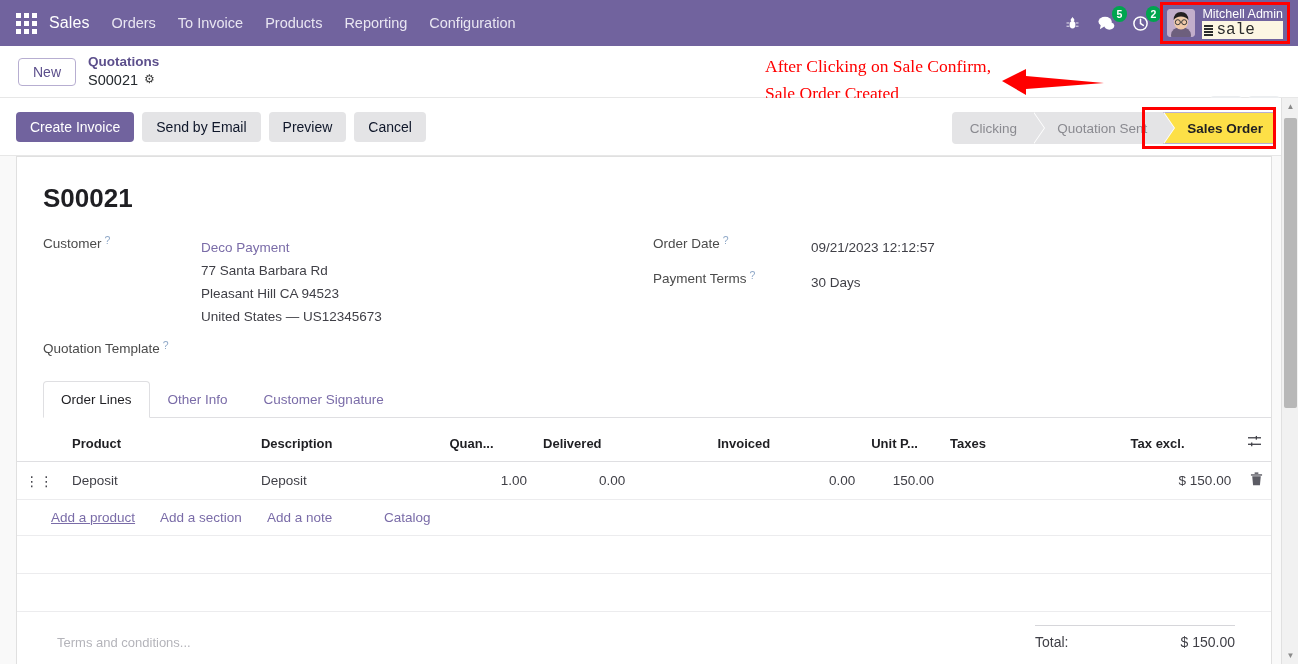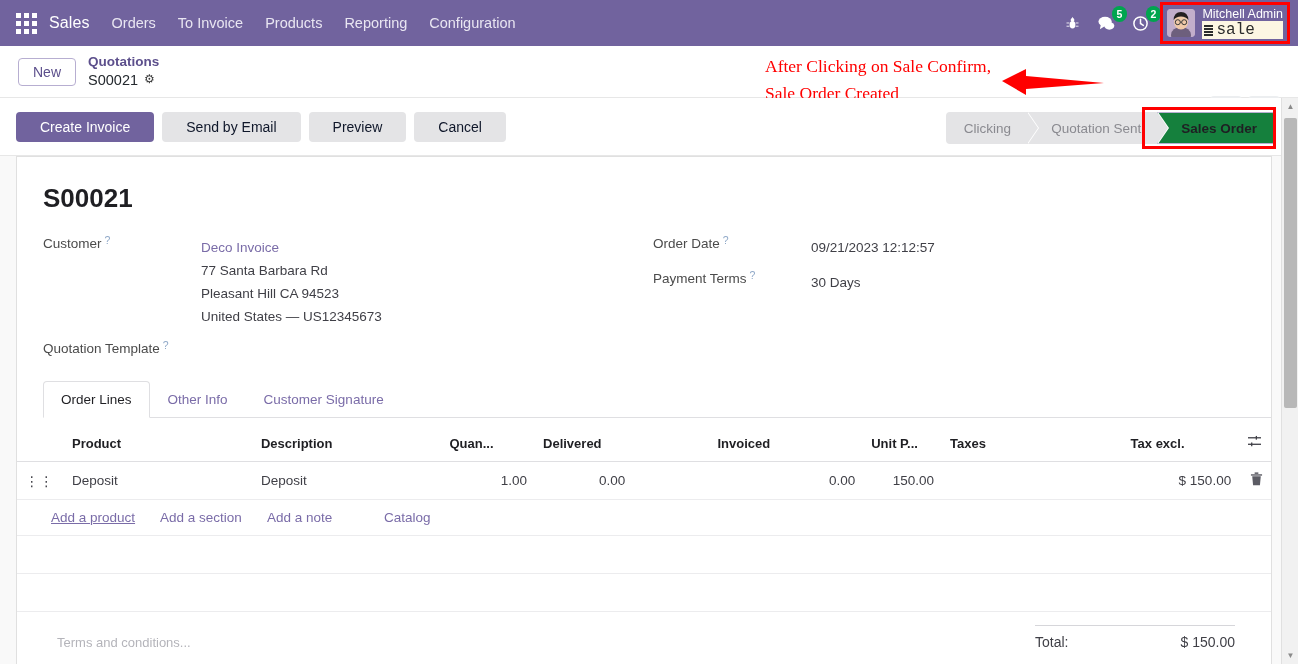--- a/index.html
+++ b/index.html
@@ -80,21 +80,21 @@
     line-height:27px; pointer-events:none; white-space:nowrap;
   }
   .annot-arrow { position:absolute; left:1000px; top:66px; pointer-events:none; }
 
   
   .control-bar {
     position:absolute; top:98px; left:0; width:1298px; height:58px;
     background:#ffffff; display:flex; align-items:center;
     border-bottom:1px solid #e7e7e7;
   }
-  .btn { font-size:14px; border-radius:4px; padding:7px 24px; cursor:pointer; border:none; }
+  .btn { font-size:14px; border-radius:4px; padding:7px 14px; cursor:pointer; border:none; }
   .btn-primary { background:#71639e; color:#fff; margin-left:16px; }
   .btn-secondary { background:#e4e4e6; color:#0f172a; margin-left:8px; }
 
   .statusbar { position:absolute; right:22px; top:112px; display:flex; height:32px; }
   .status-step {
     position:relative; background:#e4e4e6; color:#8a8a90;
     font-size:13.5px; display:flex; align-items:center;
     padding:0 16px 0 24px; height:32px;
   }
   .status-step:first-child { border-radius:4px 0 0 4px; padding-left:18px; }
@@ -102,23 +102,23 @@
     content:''; position:absolute; right:-11px; top:0; z-index:2;
     width:0; height:0; border-top:16px solid transparent;
     border-bottom:16px solid transparent; border-left:11px solid #e4e4e6;
   }
   .status-step::before {
     content:''; position:absolute; right:-12px; top:0; z-index:1;
     width:0; height:0; border-top:16px solid transparent;
     border-bottom:16px solid transparent; border-left:11px solid #ffffff;
   }
   .status-step.active {
-    background:#15803d; color:#1f1f23; font-weight:bold;
+    background:#fde047; color:#1f1f23; font-weight:bold;
     border:1px solid #b7aed1; border-left:none; border-radius:0 4px 4px 0;
-    padding-right:18px;
+    padding-right:12px;
   }
   .status-step.active::after, .status-step.active::before { display:none; }
   .status-highlight {
     position:absolute; border:3px solid #ff0000; pointer-events:none;
     left:1142px; top:107px; width:134px; height:42px;
   }
 
   
   .sheet {
     position:absolute; top:156px; left:16px; width:1256px; height:508px;
@@ -333,21 +333,21 @@
     <div class="rec-title">S00021</div>
 
     <div class="form-cols">
       <div class="col-left">
         <div class="frow">
           <div class="flabel">
             <span>Customer</span>
             <span class="q">?</span>
           </div>
           <div class="fvalue">
-            <div class="link">Deco Invoice</div>
+            <div class="link">Deco Payment</div>
             <div>77 Santa Barbara Rd</div>
             <div>Pleasant Hill CA 94523</div>
             <div>United States — US12345673</div>
           </div>
         </div>
         <div class="frow" style="margin-top:13px;">
           <div class="flabel wide">
             <span>Quotation Template</span>
             <span class="q">?</span>
           </div>

